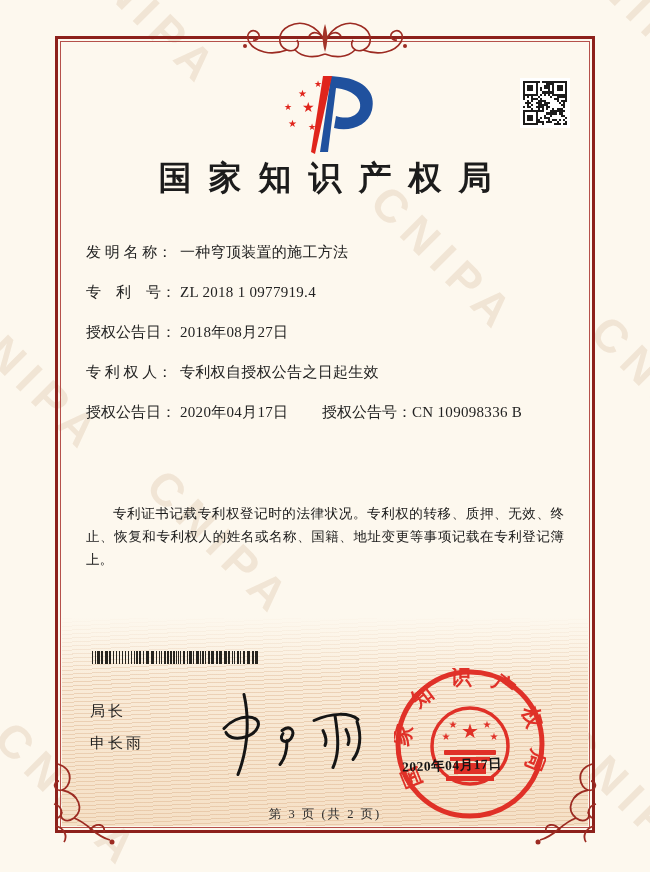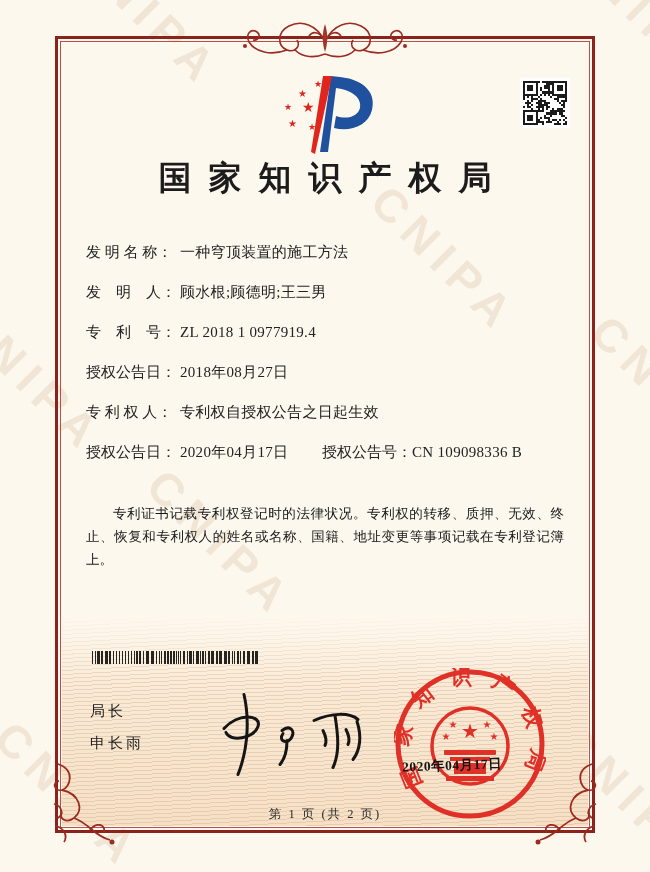--- a/index.html
+++ b/index.html
@@ -370,23 +370,20 @@
       <i style="grid-area: 21 / 21;"></i>
     </div>
 
   <div class="abs title">国家知识产权局</div>
 
   <div class="abs fields">
     <div class="row">
       <span class="lbl">发 明 名 称：</span><span class="val">一种穹顶装置的施工方法</span>
     </div>
     <div class="row">
-      <span class="lbl">发　明　人：</span><span class="val">顾水根;顾德明;王三男</span>
-    </div>
-    <div class="row">
       <span class="lbl">专　利　号：</span><span class="val">ZL 2018 1 0977919.4</span>
     </div>
     <div class="row">
       <span class="lbl">授权公告日：</span><span class="val">2018年08月27日</span>
     </div>
     <div class="row">
       <span class="lbl">专 利 权 人：</span><span class="val">专利权自授权公告之日起生效</span>
     </div>
     <div class="row">
       <span class="lbl">授权公告日：</span><span class="val">2020年04月17日</span>
@@ -437,15 +434,15 @@
         <text x="100" y="72" font-size="10" text-anchor="middle">★</text>
         <rect x="50" y="82" width="52" height="5" rx="1"></rect>
         <rect x="56" y="89" width="40" height="4"></rect>
         <rect x="60" y="95" width="32" height="11"></rect>
         <rect x="52" y="108" width="48" height="5"></rect>
       </g>
     </svg>
     <span class="seal-date">2020年04月17日</span>
   </div>
 
-  <div class="abs footer">第 1 页 (共 2 页)</div>
+  <div class="abs footer">第 3 页 (共 2 页)</div>
 
 </div>
 
 </body></html>

